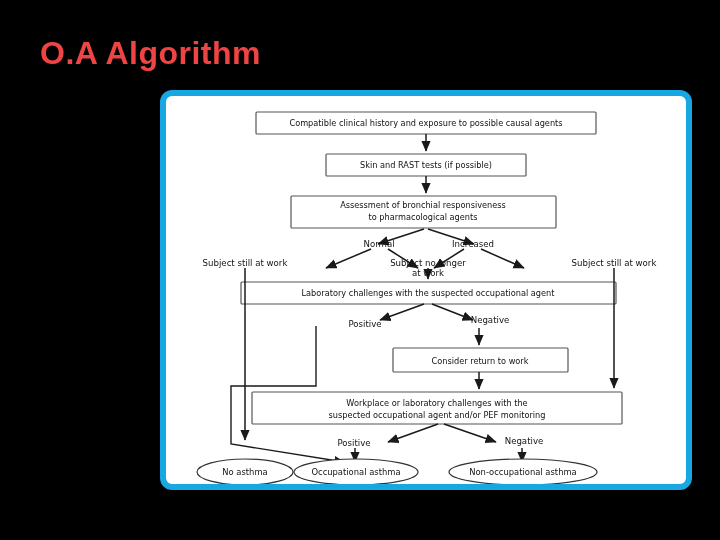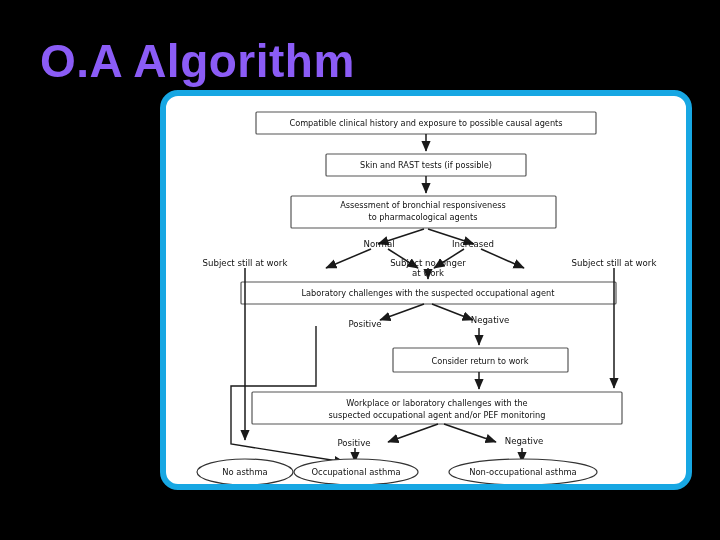--- a/index.html
+++ b/index.html
@@ -10,35 +10,35 @@
     overflow:hidden;
     position:relative;
   }
   #slide{position:absolute;inset:0;width:720px;height:540px;background:#000;}
 
   
   #slide-title{
     position:absolute;
     left:40px;top:36px;
     width:620px;
-    font-size:46px;
+    font-size:32px;
     font-weight:bold;
     letter-spacing:0.5px;
-    color:#8b5cf6;
+    color:#ef4444;
     line-height:1.1;
     white-space:nowrap;
   }
 
   
   #figure-frame{
     position:absolute;
     left:160px;top:90px;
     width:532px;height:400px;
     border:6px solid #17a7e3;
-    border-radius:18px;
+    border-radius:12px;
     background:#ffffff;
     box-sizing:border-box;
     overflow:hidden;
   }
   #figure-canvas{
     position:absolute;
     left:0;top:0;
     width:520px;height:388px;
   }
   #figure-canvas svg{display:block;width:520px;height:388px;}

